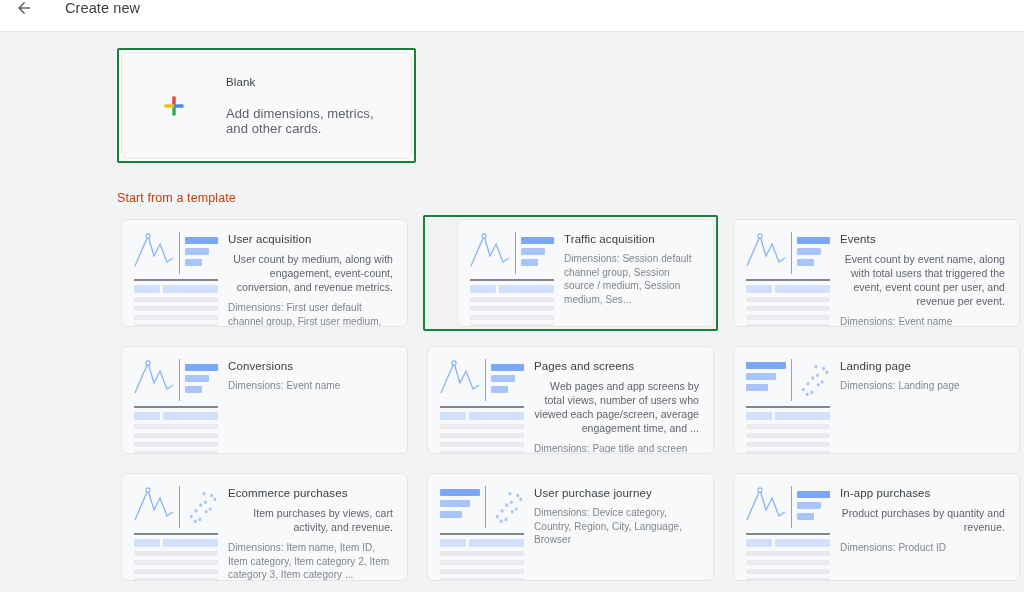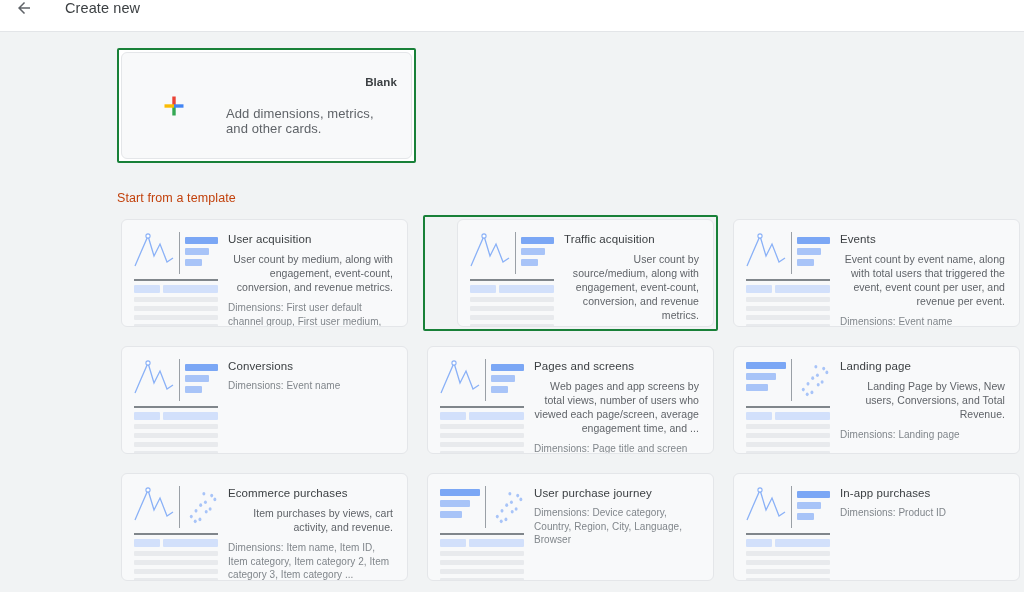--- a/index.html
+++ b/index.html
@@ -79,24 +79,23 @@
     width: 104px;
     flex: 0 0 104px;
     display: flex;
     align-items: center;
     justify-content: center;
   }
   .blank-text { padding-right: 14px; }
   .blank-title {
     font-size: 11.5px;
     color: #3c4043;
-    font-weight: 700;
+    font-weight: 400;
     margin-bottom: 18px;
     letter-spacing: .1px;
-    text-align: right;
   }
   .blank-sub {
     font-size: 13px;
     color: #5f6368;
     letter-spacing: .1px;
   }
 
   
   .section-title {
     margin: 28px 0 10px 117px;
@@ -328,21 +327,20 @@
               </div>
               <div class="thumb-rows">
                 <i></i>
                 <i></i>
                 <i></i>
                 <i></i>
               </div>
             </div>
             <div class="tpl-text">
               <div class="tpl-title">Traffic acquisition</div>
-              <div class="tpl-desc">User count by source/medium, along with engagement, event-count, conversion, and revenue metrics.</div>
               <div class="tpl-dims">Dimensions: Session default channel group, Session source / medium, Session medium, Ses...</div>
             </div>
           </div>
         </div>
         <div class="tpl-slot">
           <div class="tpl-card">
             <div class="thumb">
               <div class="thumb-top">
                 <div class="thumb-left">
                   <svg class="glyph-line" viewBox="0 0 40 42" preserveAspectRatio="none" aria-hidden="true">
@@ -488,21 +486,20 @@
               </div>
               <div class="thumb-rows">
                 <i></i>
                 <i></i>
                 <i></i>
                 <i></i>
               </div>
             </div>
             <div class="tpl-text">
               <div class="tpl-title">Landing page</div>
-              <div class="tpl-desc">Landing Page by Views, New users, Conversions, and Total Revenue.</div>
               <div class="tpl-dims">Dimensions: Landing page</div>
             </div>
           </div>
         </div>
         <div class="tpl-slot">
           <div class="tpl-card">
             <div class="thumb">
               <div class="thumb-top">
                 <div class="thumb-left">
                   <svg class="glyph-line" viewBox="0 0 40 42" preserveAspectRatio="none" aria-hidden="true">
@@ -618,20 +615,21 @@
               </div>
               <div class="thumb-rows">
                 <i></i>
                 <i></i>
                 <i></i>
                 <i></i>
               </div>
             </div>
             <div class="tpl-text">
               <div class="tpl-title">In-app purchases</div>
+              <div class="tpl-desc">Product purchases by quantity and revenue.</div>
               <div class="tpl-dims">Dimensions: Product ID</div>
             </div>
           </div>
         </div>
       </div>
 
   </div>
 </div>
 
 </body></html>

